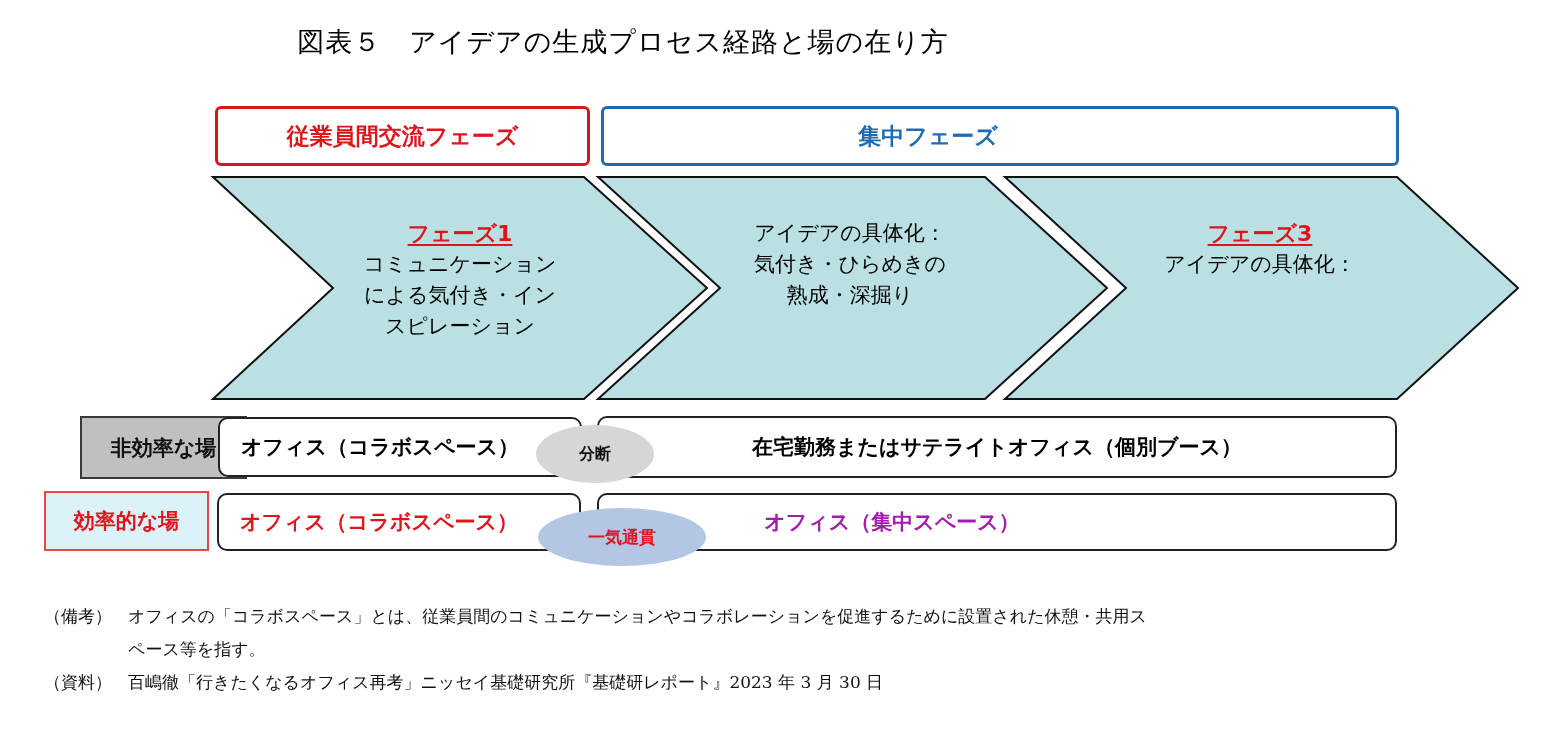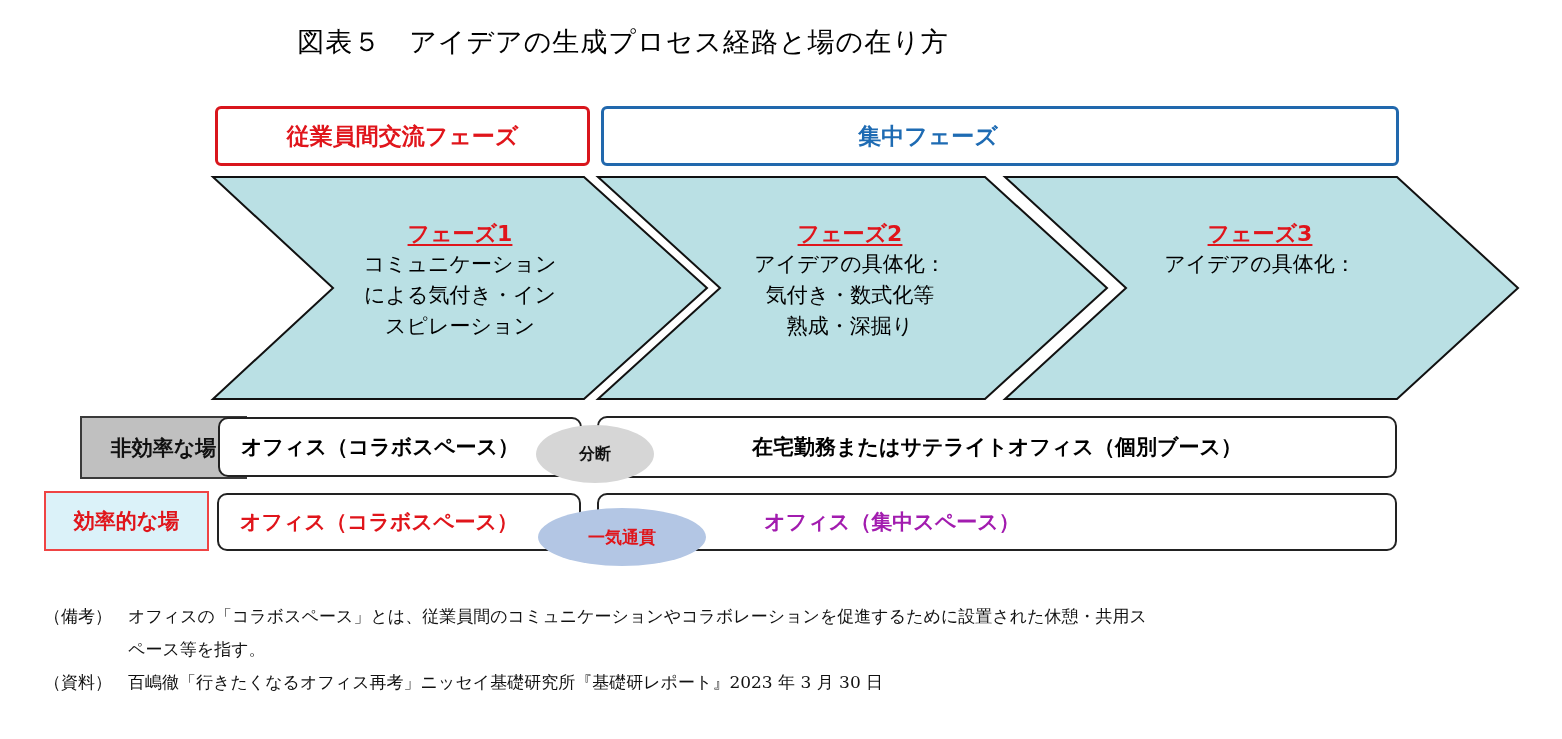--- a/index.html
+++ b/index.html
@@ -143,23 +143,22 @@
   <polygon points="1005,177 1397,177 1518,288 1397,399 1005,399 1126,288" fill="#bae0e4" stroke="#111" stroke-width="2"></polygon>
 </svg>
 
 <div class="abs phase-text" style="left:330px; top:218px; width:260px;">
   <span class="phase-label">フェーズ1</span>
   <span class="phase-line">コミュニケーション</span>
   <span class="phase-line">による気付き・イン</span>
   <span class="phase-line">スピレーション</span>
 </div>
 <div class="abs phase-text" style="left:720px; top:218px; width:260px;">
-  <span class="phase-label">フェーズ2</span>
   <span class="phase-line">アイデアの具体化：</span>
-  <span class="phase-line">気付き・数式化等</span>
+  <span class="phase-line">気付き・ひらめきの</span>
   <span class="phase-line">熟成・深掘り</span>
 </div>
 <div class="abs phase-text" style="left:1120px; top:218px; width:280px;">
   <span class="phase-label">フェーズ3</span>
   <span class="phase-line">アイデアの具体化：</span>
 </div>
 
 <div class="abs place-label gray">
   <span>非効率な場</span>
 </div>

